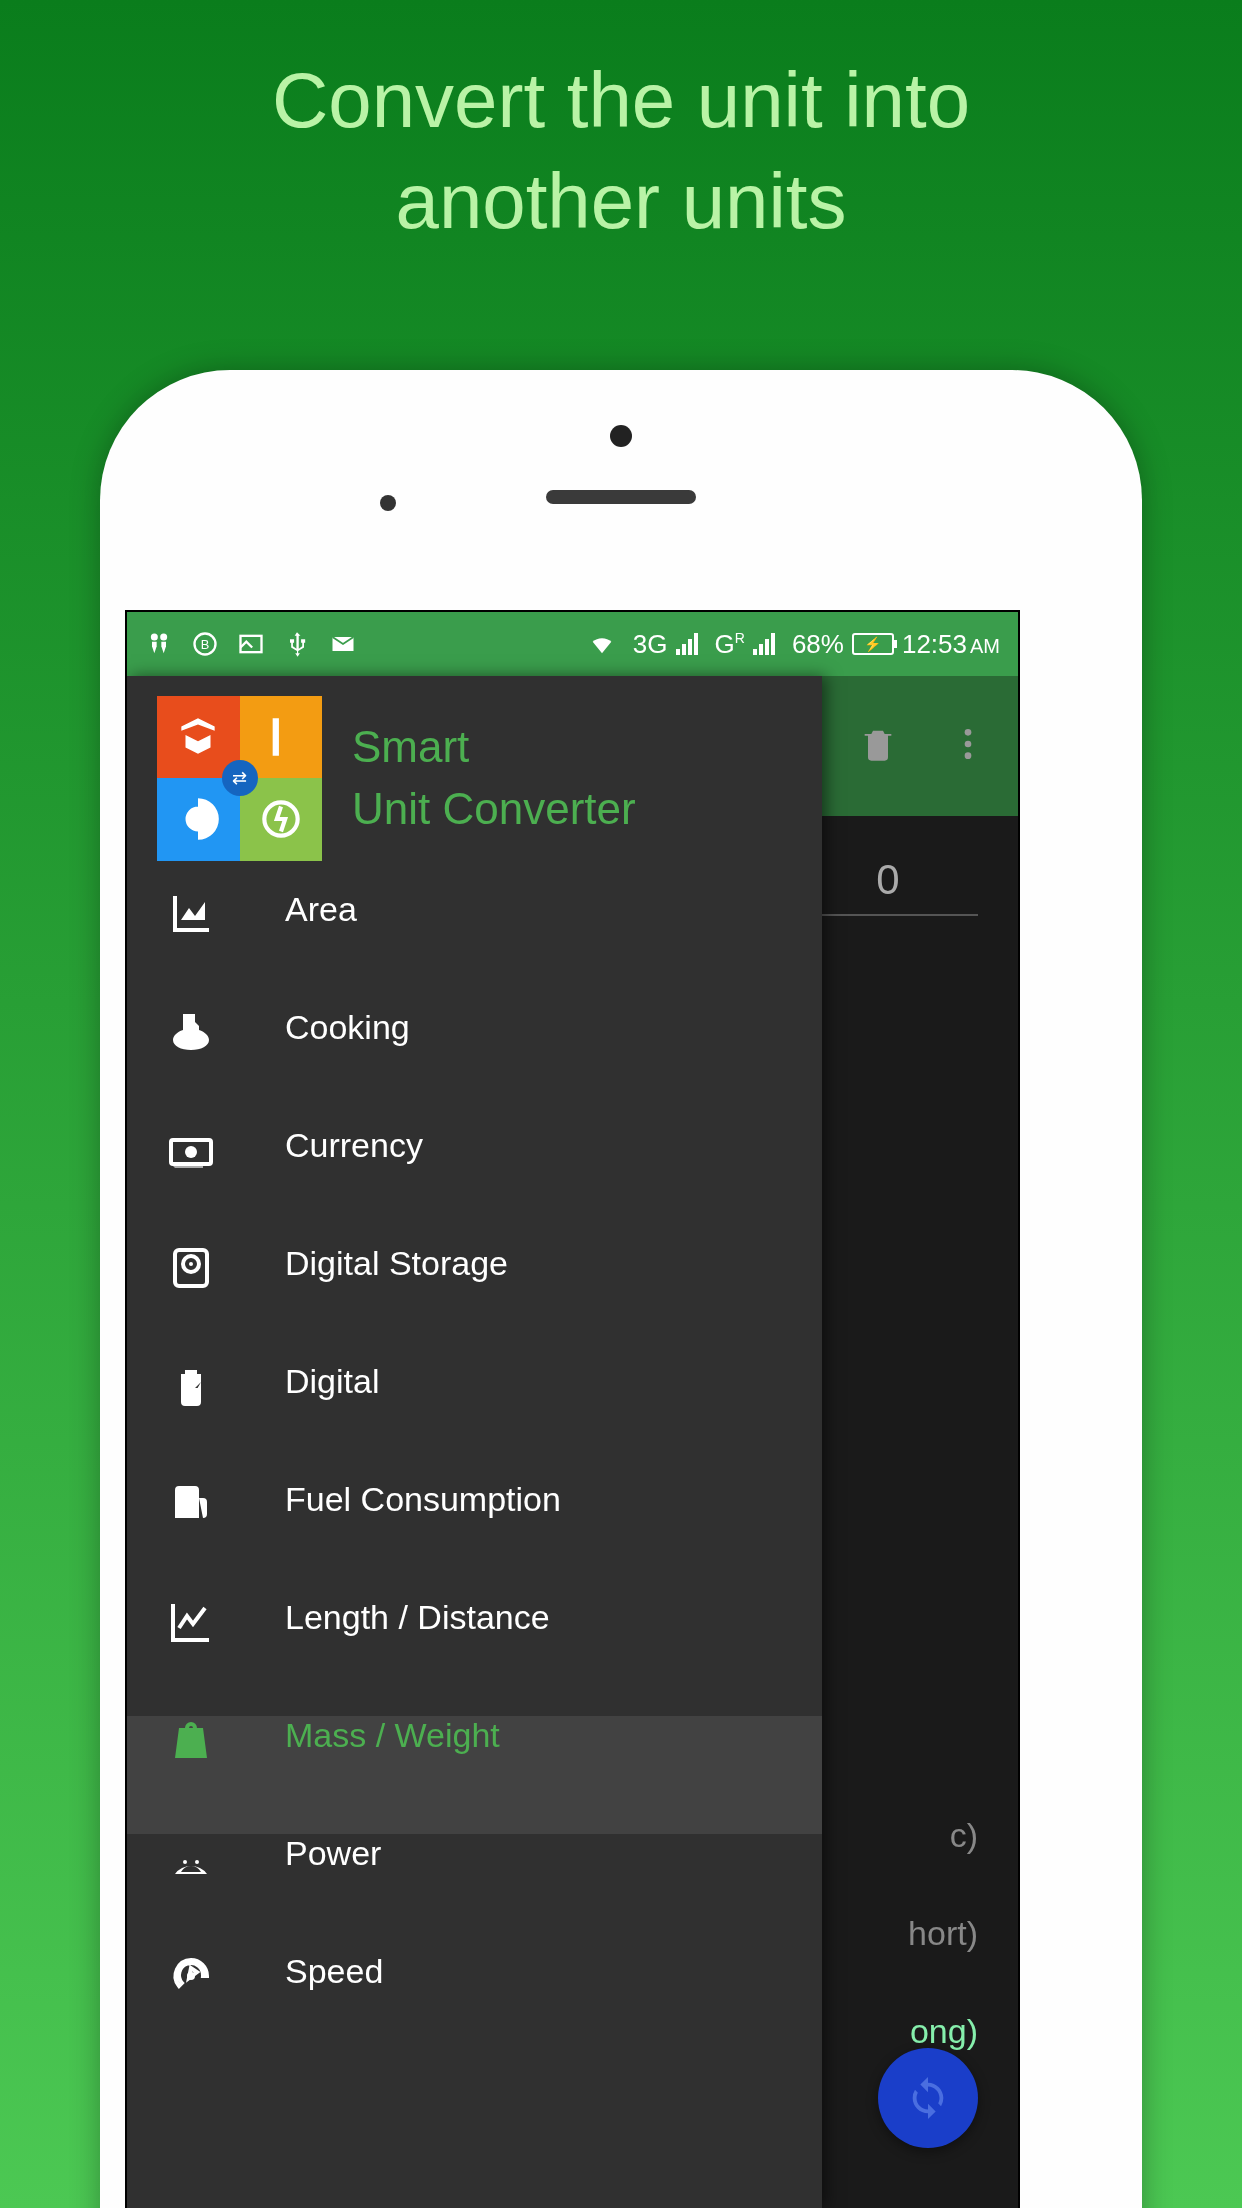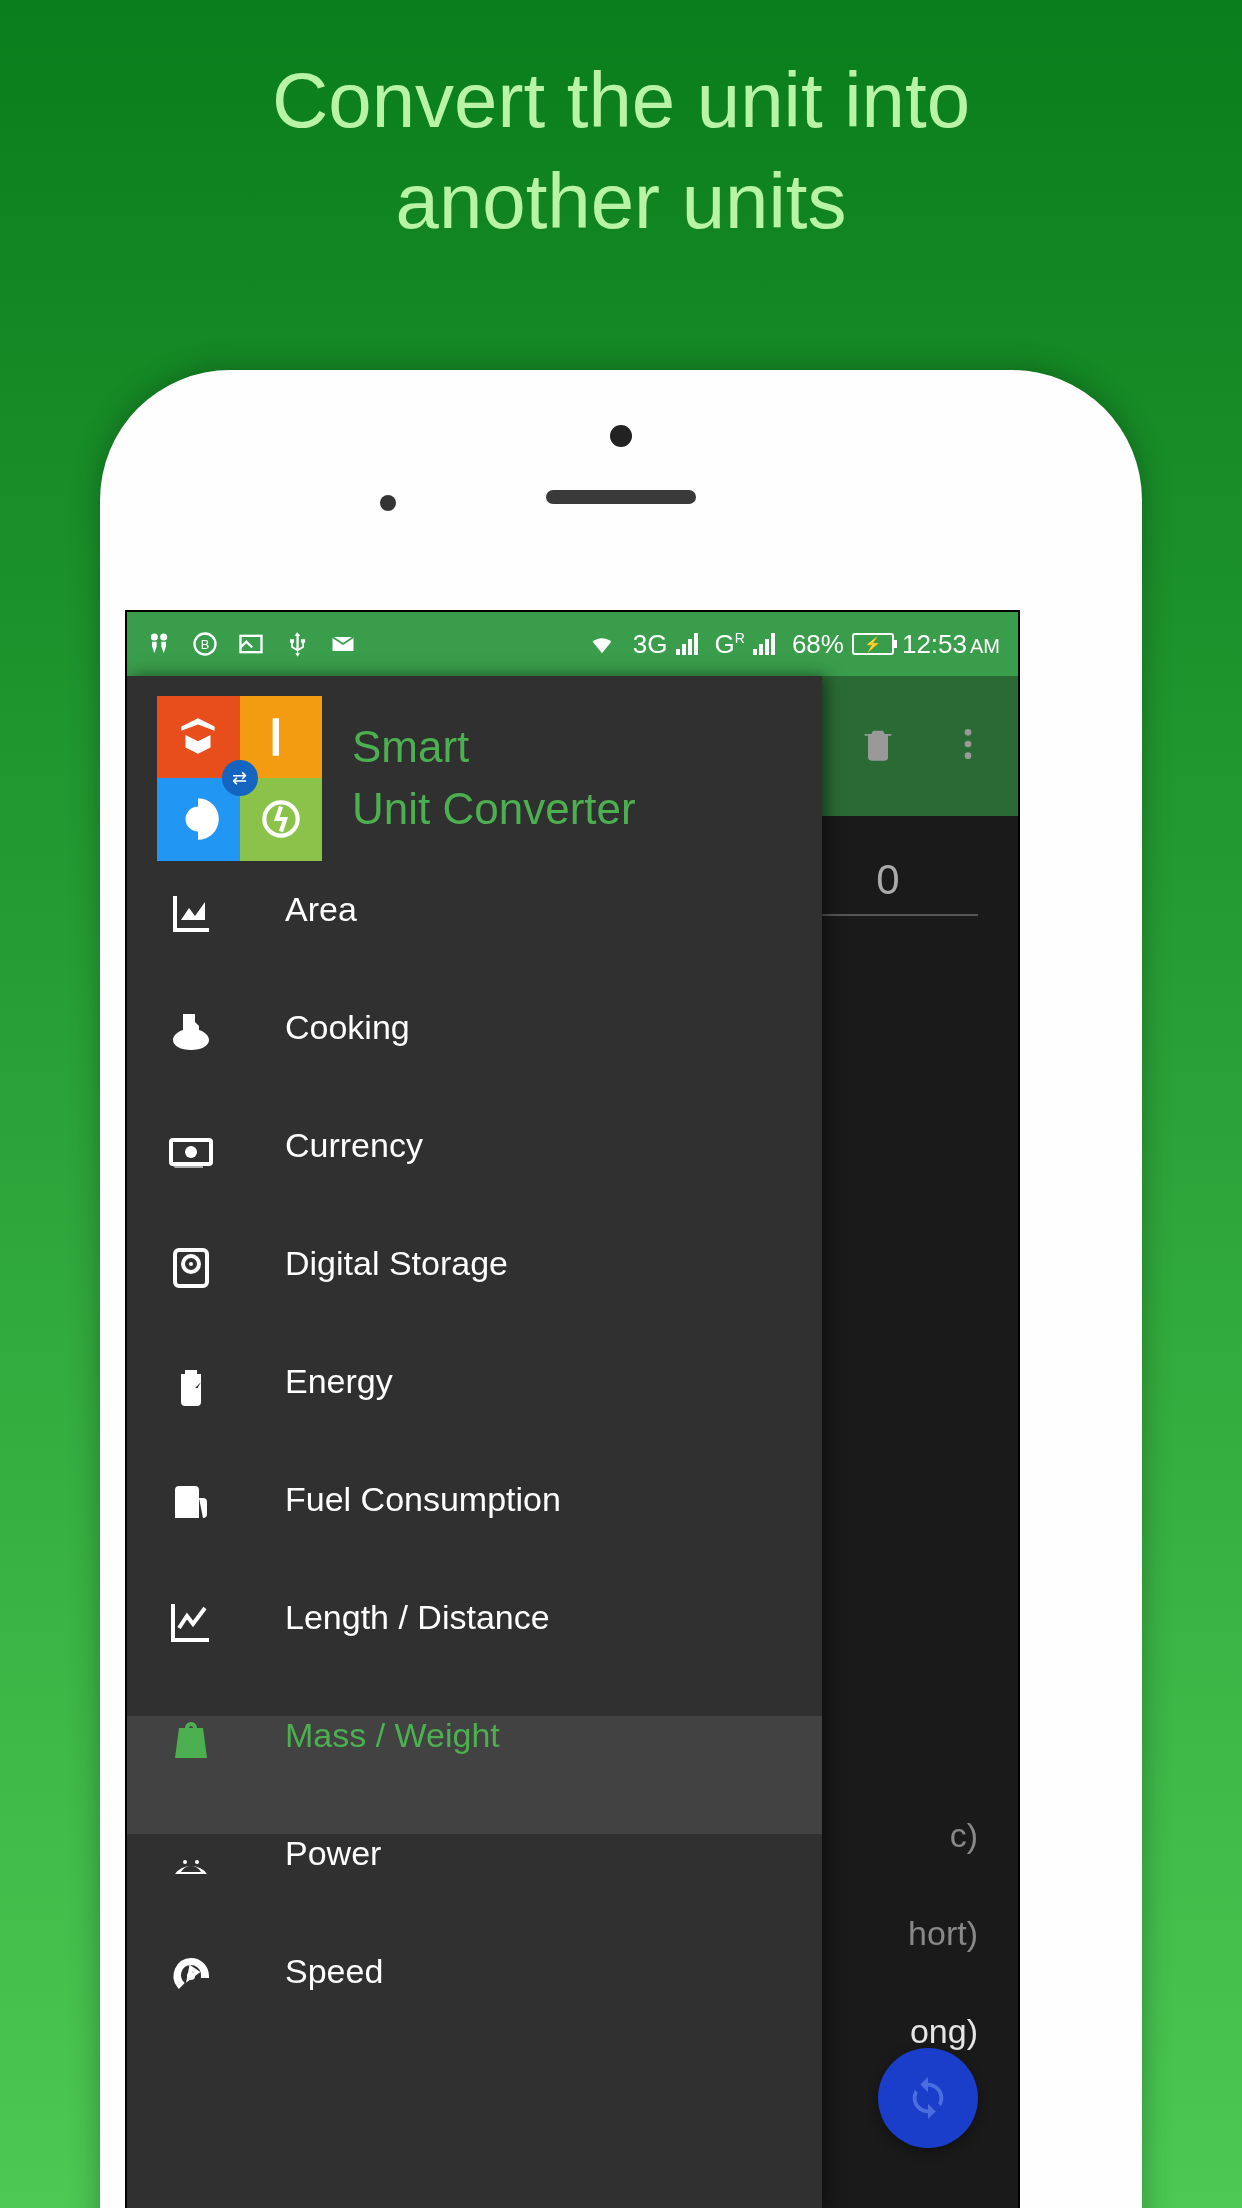--- a/index.html
+++ b/index.html
@@ -105,21 +105,21 @@
       right: 40px;
       color: #aaa;
       font-size: 42px;
       border-bottom: 2px solid #555;
       padding-bottom: 10px;
       width: 180px;
       text-align: center;
     }
     .bg-text-1 { position: absolute; top: 1140px; right: 40px; color: #888; font-size: 34px; }
     .bg-text-2 { position: absolute; top: 1238px; right: 40px; color: #888; font-size: 34px; }
-    .bg-text-3 { position: absolute; top: 1336px; right: 40px; color: #e5e5e5; font-size: 34px; }
+    .bg-text-3 { position: absolute; top: 1336px; right: 40px; color: #86efac; font-size: 34px; }
     .fab {
       position: absolute;
       bottom: 60px;
       right: 40px;
       width: 100px;
       height: 100px;
       background: #1a3ec9;
       border-radius: 50%;
       display: flex;
       align-items: center;
@@ -384,21 +384,21 @@
                 </svg>
               </span>
             <span class="nav-label">Digital Storage</span>
           </div>
           <div class="nav-item">
             <span class="nav-icon">
                 <svg viewBox="0 0 24 24">
                   <path d="M9 4h6v2h2v14a2 2 0 01-2 2H9a2 2 0 01-2-2V6h2V4zm8 6l-3 3h2l-3 4" fill="#fff"></path>
                 </svg>
               </span>
-            <span class="nav-label">Energy</span>
+            <span class="nav-label">Digital</span>
           </div>
           <div class="nav-item">
             <span class="nav-icon">
                 <svg viewBox="0 0 24 24">
                   <path d="M6 3h8a2 2 0 012 2v14H4V5a2 2 0 012-2zm10 6h2a2 2 0 012 2v6a2 2 0 01-2 2M6 7h8v4H6z"></path>
                 </svg>
               </span>
             <span class="nav-label">Fuel Consumption</span>
           </div>
           <div class="nav-item">

